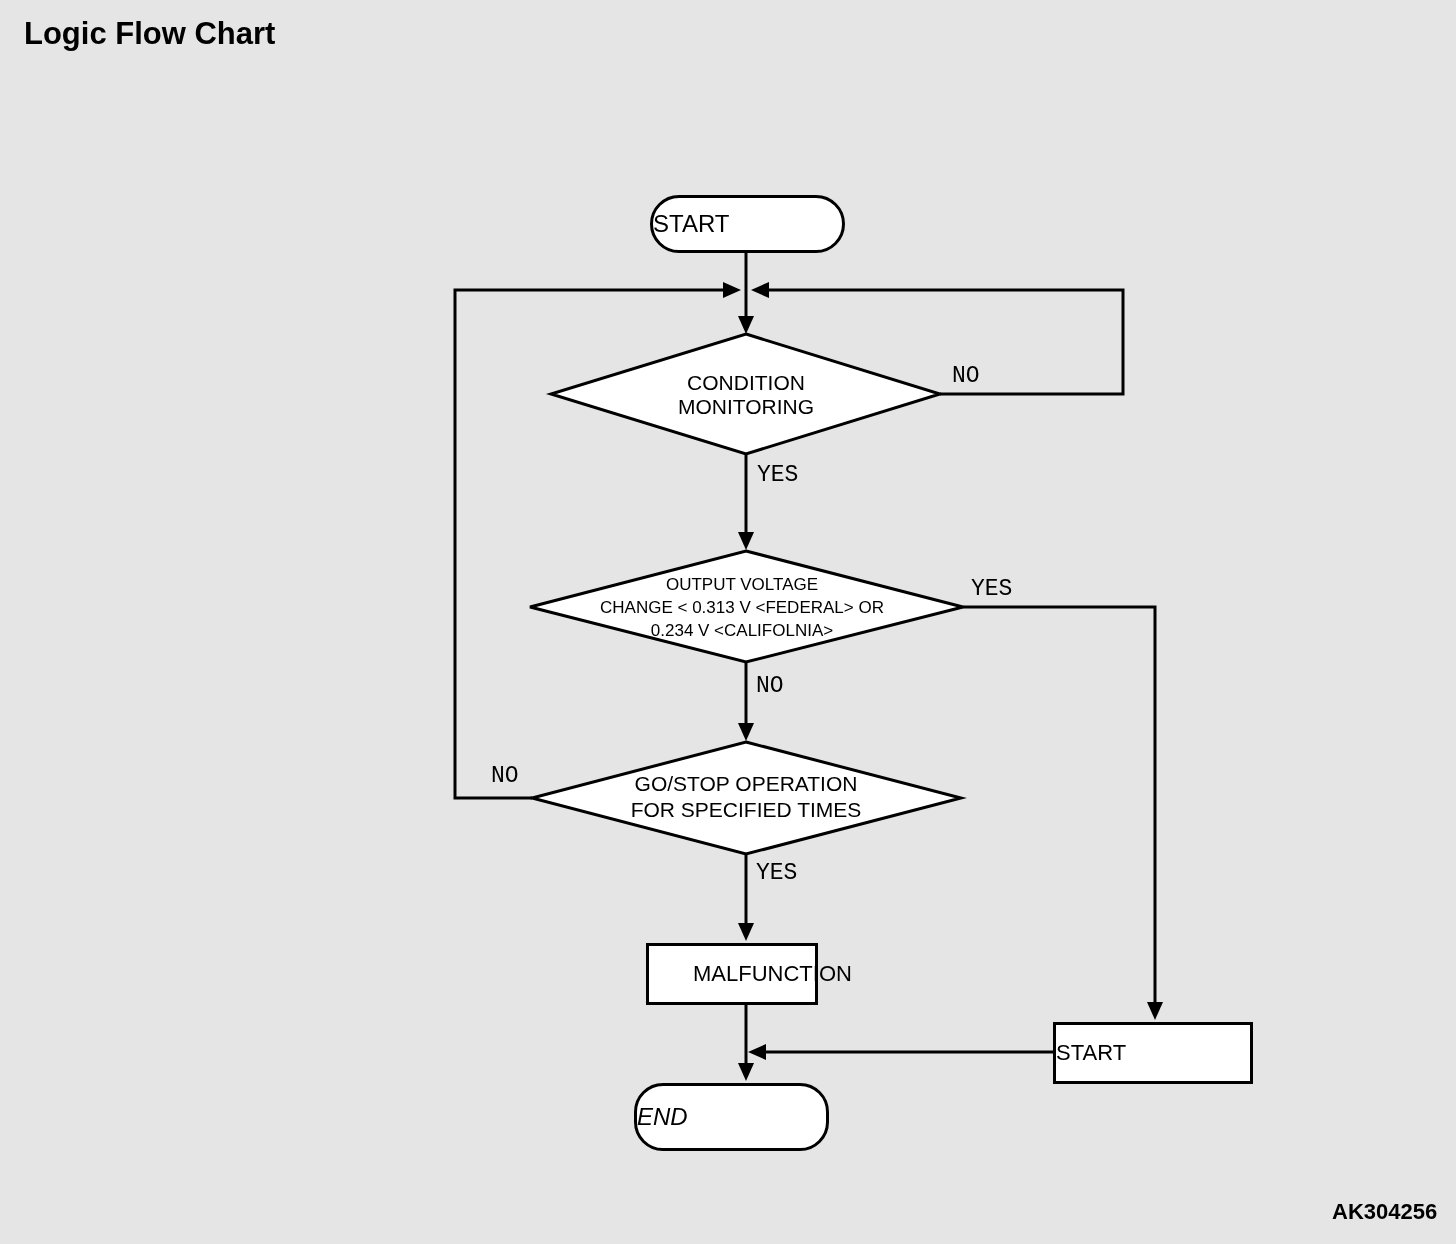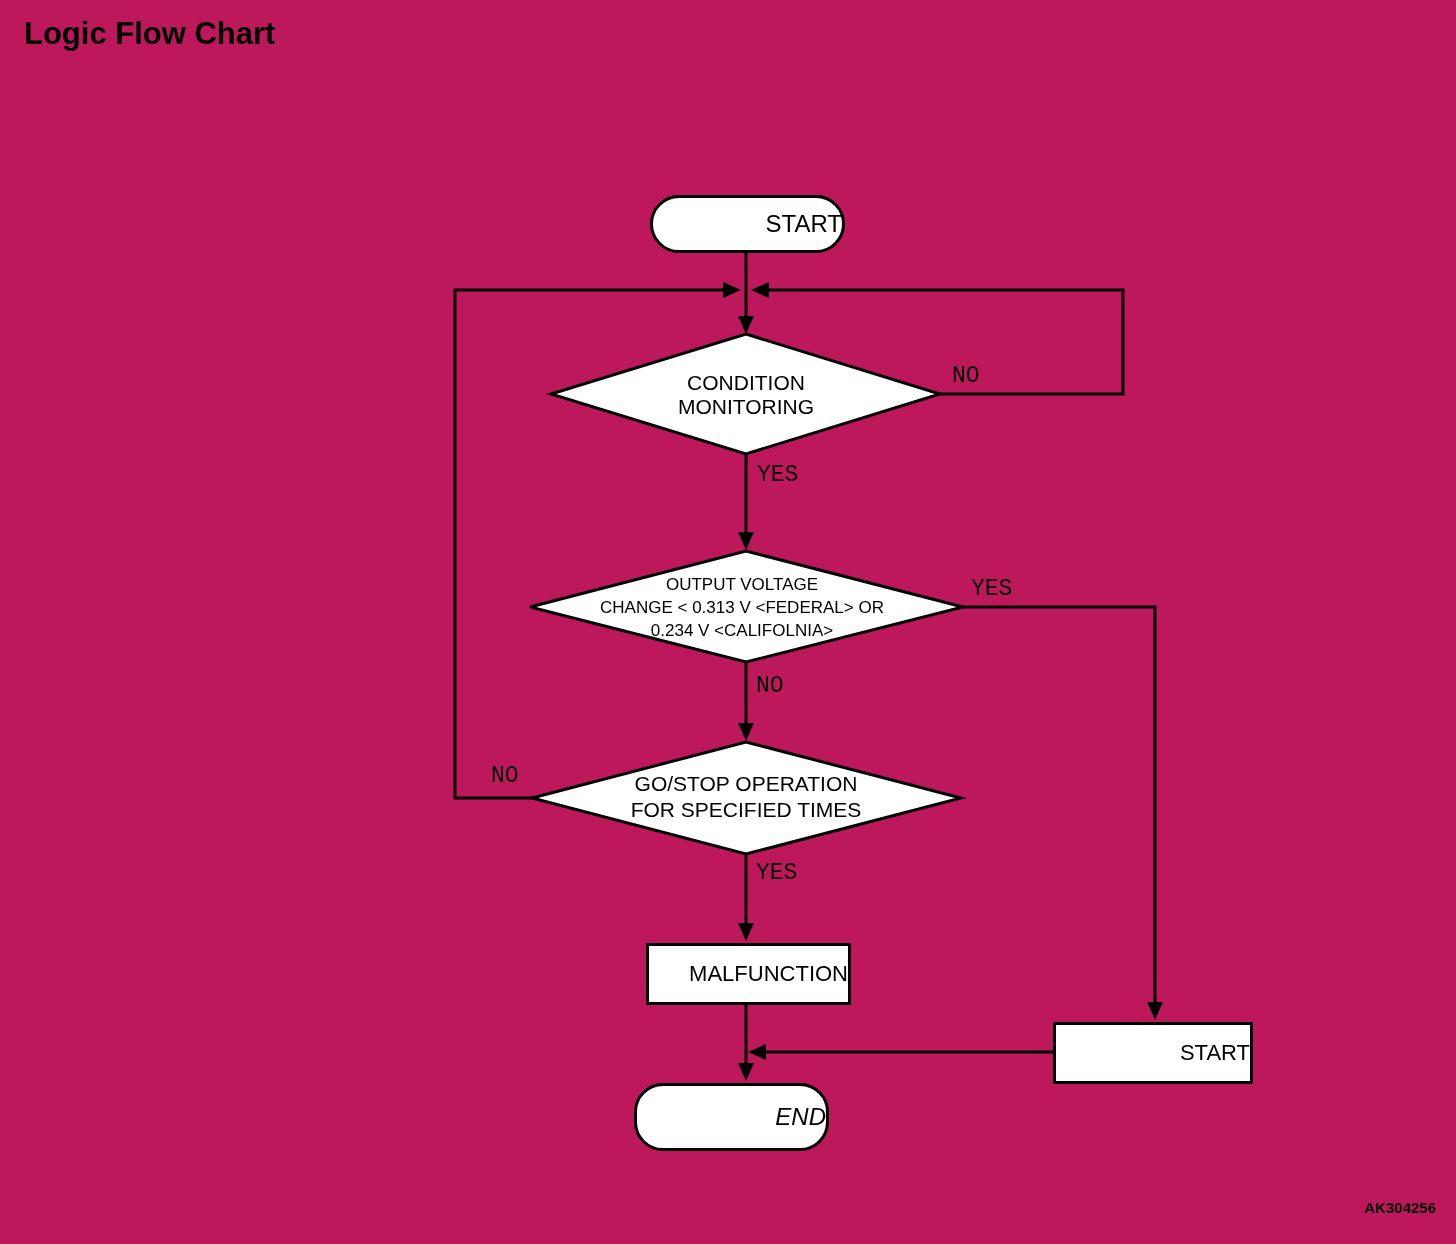--- a/index.html
+++ b/index.html
@@ -1,52 +1,52 @@
 <!DOCTYPE html>
 <html><head>
 <meta charset="utf-8">
 <style>
   html, body { margin:0; padding:0; background:#ffffff; }
   .canvas {
-    position:relative; width:1456px; height:1244px; background:#be185d;
+    position:relative; width:1456px; height:1244px; background:#e5e5e5;
     font-family:"Liberation Sans", sans-serif; color:#000000; overflow:hidden;
   }
   .connector-layer { position:absolute; left:0; top:0; width:1456px; height:1244px; }
   .page-title {
     position:absolute; left:24px; top:16px;
     font-size:31px; font-weight:bold; white-space:nowrap;
   }
   .figure-code {
-    position:absolute; left:1332px; top:1199px; width:104px; text-align:right;
-    font-size:15px; font-weight:bold; white-space:nowrap;
+    position:absolute; left:1332px; top:1199px; width:104px; text-align:left;
+    font-size:22px; font-weight:bold; white-space:nowrap;
   }
   .node {
     position:absolute; box-sizing:border-box; background:#ffffff;
-    border:3px solid #000000; display:flex; align-items:center; justify-content:flex-end;
+    border:3px solid #000000; display:flex; align-items:center; justify-content:flex-start;
     white-space:nowrap;
   }
   .terminator { border-radius:29px; font-size:24px; }
   .process { font-size:22px; }
   .diamond-text {
     position:absolute; text-align:center; white-space:nowrap;
   }
   .diamond-text span { display:block; }
   .dt-1 { left:586px; top:371px; width:320px; font-size:21px; line-height:24px; }
   .dt-2 { left:572px; top:573px; width:340px; font-size:17px; line-height:23px; }
   .dt-3 { left:576px; top:771px; width:340px; font-size:21px; line-height:26px; }
   .edge-label { position:absolute; font-size:23px; line-height:26px; white-space:nowrap;font-family:Liberation Mono, monospace; }
   .el-mon-no   { left:952px; top:363px; }
   .el-mon-yes  { left:757px; top:462px; }
   .el-volt-yes { left:971px; top:576px; }
   .el-volt-no  { left:756px; top:673px; }
   .el-gostop-no  { left:491px; top:763px; }
   .el-gostop-yes { left:756px; top:860px; }
   .n-start { left:650px; top:195px; width:195px; height:58px; }
   .n-end   { left:634px; top:1083px; width:195px; height:68px;font-style:italic; }
-  .n-malfunction { left:646px; top:943px; width:205px; height:62px; }
+  .n-malfunction { left:646px; top:943px; width:172px; height:62px;padding-left:44px; }
   .n-good        { left:1053px; top:1022px; width:200px; height:62px; }
 </style>
 </head>
 <body>
 
 <div class="canvas">
 
   <div class="page-title">Logic Flow Chart</div>
 
   <svg class="connector-layer" width="1456" height="1244" viewBox="0 0 1456 1244" fill="none" stroke="#000000" stroke-width="3">

